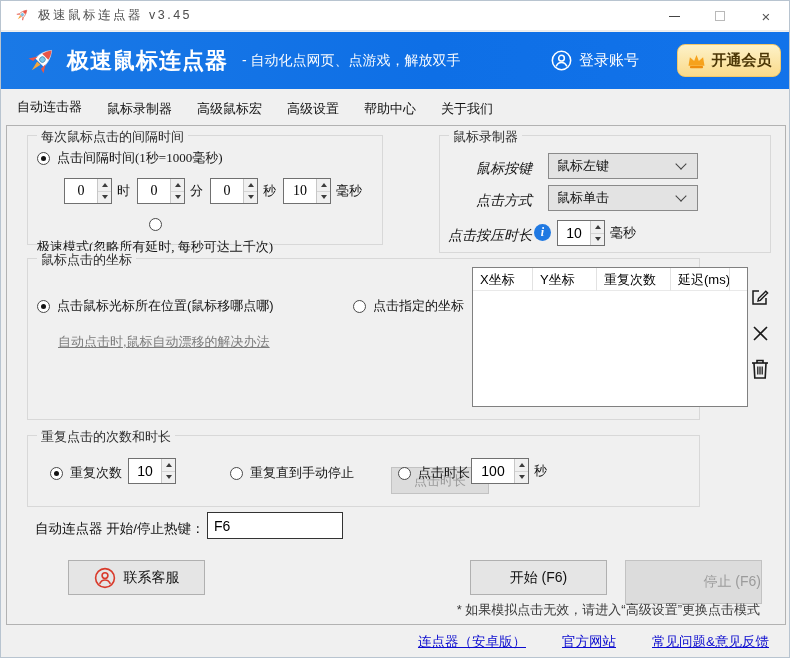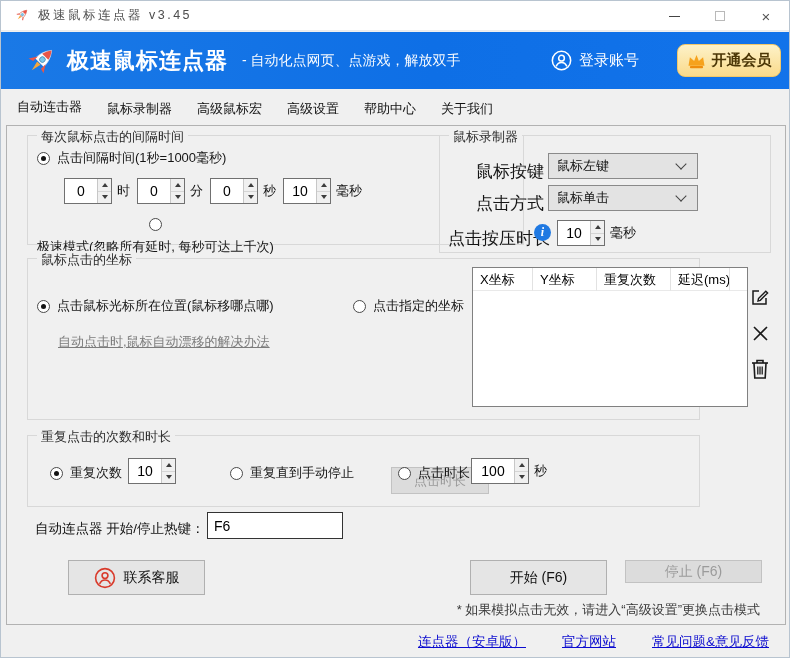--- a/index.html
+++ b/index.html
@@ -57,21 +57,21 @@
   
   .pane {
     position:absolute; top:124px; left:5px; width:780px; height:500px;
     border:1px solid #b2b2b2; background:#f0f0f0; z-index:1;
   }
   .group { position:absolute; border:1px solid #d8d8d8; }
   .group > .gtitle {
     position:absolute; top:-8px; left:9px; background:#f0f0f0; padding:0 4px;
     font-size:13px; color:#2c2c2c; white-space:nowrap;
   }
-  .g1 { left:20px; top:9px;  width:497px; height:110px; }
+  .g1 { left:20px; top:9px;  width:356px; height:110px;font-family:Liberation Serif, serif; }
   .g2 { left:432px; top:9px; width:332px; height:118px; }
   .g3 { left:20px; top:132px; width:673px; height:162px; }
   .g4 { left:20px; top:309px; width:673px; height:72px; }
   
   .radio-row { position:absolute; display:flex; align-items:center; gap:7px; font-size:13px; color:#151515; cursor:pointer; white-space:nowrap; }
   .radio { width:13px; height:13px; border:1px solid #4a4a4a; border-radius:50%; background:#fff; position:relative; flex:0 0 auto; }
   .radio.checked::after { content:""; position:absolute; left:3px; top:3px; width:5px; height:5px; border-radius:50%; background:#141414; }
   
   .spin { display:inline-flex; height:26px; border:1px solid #707070; background:#fff; }
   .spin .sv { width:32px; text-align:center; font-size:14px; line-height:24px; color:#000; }
@@ -83,21 +83,21 @@
   .spin-row { position:absolute; display:flex; align-items:center; font-size:13px; color:#111; }
   .spin-row .u { margin:0 7px 0 5px; }
   
   .select {
     position:absolute; width:150px; height:26px; background:#e3e3e3; border:1px solid #8a8a8a;
     display:flex; align-items:center; font-size:13px; color:#111; cursor:pointer;
   }
   .select .sval { margin-left:8px; flex:1; }
   .select .chev { width:8px; height:8px; border-right:1.5px solid #444; border-bottom:1.5px solid #444;
     transform:rotate(45deg); margin-right:12px; margin-top:-4px; }
-  .flabel { position:absolute; font-size:17px; color:#151515; white-space:nowrap; }
+  .flabel { position:absolute; font-size:14px; color:#151515; white-space:nowrap;font-style:italic; }
   .info-icon { position:absolute; width:17px; height:17px; border-radius:50%; background:#2079e2; color:#fff;
     font-size:12px; font-weight:bold; font-family:"Liberation Serif",serif; font-style:italic;
     display:flex; align-items:center; justify-content:center; cursor:pointer; }
   
   .gray-link { position:absolute; font-size:13px; color:#7c7c7c; text-decoration:underline; cursor:pointer; white-space:nowrap; }
   
   .btn {
     position:absolute; background:#e5e5e5; border:1px solid #b0b0b0; font-size:14px; color:#111;
     display:flex; align-items:center; justify-content:center; gap:8px; cursor:pointer;
   }
@@ -118,21 +118,21 @@
   .tool-icons .ti { width:22px; height:22px; display:flex; align-items:center; justify-content:center; cursor:pointer; }
   
   .hotkey-label { position:absolute; left:28px; top:394px; font-size:13.5px; color:#111; }
   .hotkey-input {
     position:absolute; left:200px; top:386px; width:136px; height:27px; background:#fff;
     border:1px solid #333; font-size:14px; color:#000; padding-left:6px; outline:none;
     font-family:"Liberation Sans",sans-serif;
   }
   .contact-btn { left:25px; top:434px; width:137px; height:35px;margin-left:36px; }
   .start-btn { left:463px; top:434px; width:137px; height:35px; }
-  .stop-btn { left:618px; top:434px; width:137px; height:23px; }
+  .stop-btn { left:618px; top:434px; width:137px; height:44px;justify-content:flex-end; }
   .note { position:absolute; right:25px; top:475px; font-size:13px; color:#3a3a3a; white-space:nowrap; }
   
   .footer { position:absolute; top:632px; left:0; right:0; height:24px; display:flex; justify-content:flex-end; gap:36px; padding-right:20px; }
   .footer a { font-size:13.5px; color:#0b0bcf; text-decoration:underline; cursor:pointer; white-space:nowrap; }
   svg { display:block; }
 </style>
 </head>
 <body>
 
 <div class="window">

